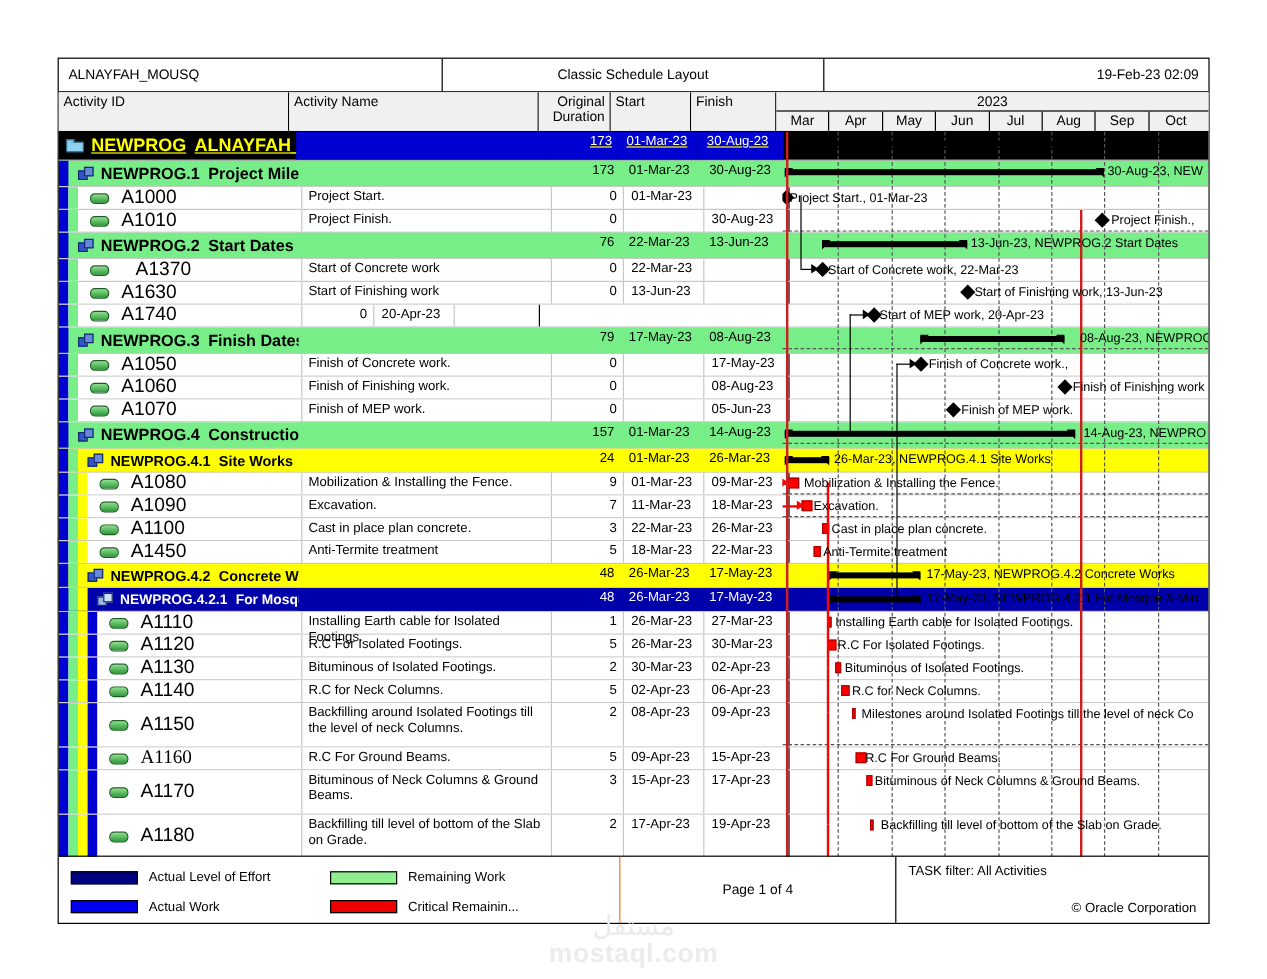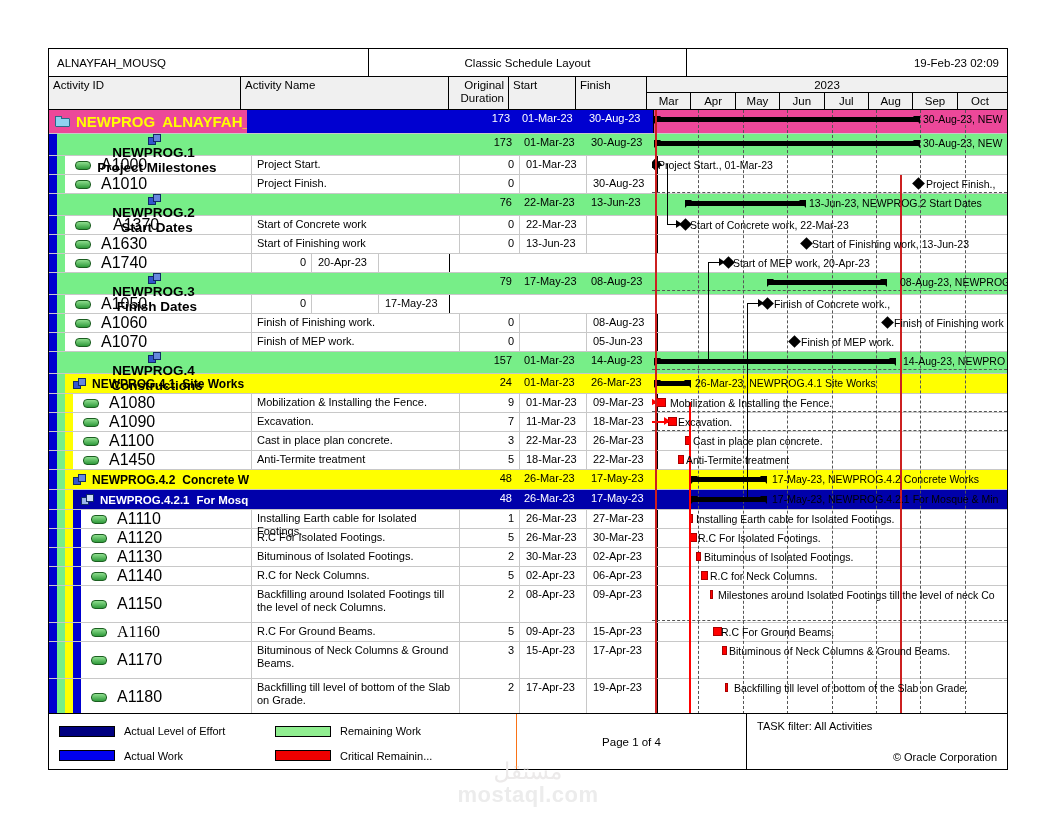--- a/index.html
+++ b/index.html
@@ -47,33 +47,33 @@
   .gut.bl{background:#0000d0;}
 
   .c-id{flex:0 0 auto;display:flex;align-items:center;font-size:16px;color:#000;overflow:hidden;white-space:nowrap;}
   .c-name{width:208px;flex:0 0 208px;border-left:1px solid #c8c8c8;box-sizing:border-box;padding:2px 3px 0 5px;font-size:11px;color:#000;line-height:13px;}
   .c-dur{width:60px;flex:0 0 60px;border-left:1px solid #c8c8c8;box-sizing:border-box;text-align:right;padding:2px 5px 0 0;font-size:11px;}
   .c-start{width:67px;flex:0 0 67px;border-left:1px solid #c8c8c8;box-sizing:border-box;padding:2px 0 0 6px;font-size:11px;}
   .c-finish{width:71px;flex:0 0 71px;border-left:1px solid #c8c8c8;box-sizing:border-box;padding:2px 0 0 6px;font-size:11px;}
   .c-gantt{flex:1;border-left:1px solid #000;box-sizing:border-box;}
 
   
-  .row.lvl0{background:#ec4899;color:#ffff00;height:24px;}
+  .row.lvl0{background:#000000;color:#ffff00;height:24px;text-decoration:underline;}
   .row.lvl0 .c-name,.row.lvl0 .c-dur,.row.lvl0 .c-start,.row.lvl0 .c-finish{background:#0000d0;color:#fff;border-left-color:#0000d0;}
   .row.lvl0 .c-dur{color:#fff;}
   .row.green{background:#77ee88;height:22px;}
   .row.green .c-name,.row.green .c-dur,.row.green .c-start,.row.green .c-finish{background:#77ee88;border-left-color:#77ee88;}
   .row.yellow{background:#ffff00;height:20px;}
   .row.yellow .c-name,.row.yellow .c-dur,.row.yellow .c-start,.row.yellow .c-finish{background:#ffff00;border-left-color:#ffff00;}
   .row.navy{background:#0000aa;color:#fff;height:20px;}
   .row.navy .c-name,.row.navy .c-dur,.row.navy .c-start,.row.navy .c-finish{background:#0000aa;color:#fff;border-left-color:#0000aa;}
 
   .wbslabel{font-weight:bold;display:flex;align-items:center;white-space:nowrap;}
   .row.lvl0 .wbslabel{font-size:15px;color:#ffff00;}
-  .row.green .wbslabel{font-size:13.5px;color:#000;flex-direction:column;}
+  .row.green .wbslabel{font-size:13.5px;color:#000;}
   .row.yellow .wbslabel{font-size:12px;color:#000;}
   .row.navy .wbslabel{font-size:11.5px;color:#fff;}
   .wbslabel .code{margin-right:7px;}
 
   
   .ic{display:inline-block;margin-right:6px;flex:0 0 auto;}
   .ic-folder{width:15px;height:11px;position:relative;}
   .ic-folder:before{content:"";position:absolute;left:0;top:2px;width:15px;height:9px;background:#8fd2f0;border:1px solid #2a6a88;box-sizing:border-box;border-radius:0 1px 1px 1px;}
   .ic-folder:after{content:"";position:absolute;left:0;top:0;width:7px;height:3px;background:#8fd2f0;border:1px solid #2a6a88;border-bottom:none;box-sizing:border-box;}
   .ic-wbs{width:13px;height:11px;position:relative;}
@@ -268,20 +268,21 @@
             <div class="c-finish">08-Aug-23</div>
             <div class="c-gantt"></div>
           </div>
           <div class="row ">
             <span class="gut b"></span>
             <span class="gut g"></span>
             <div class="c-id" style="width:176px;flex:0 0 176px;padding-left:10px;">
               <span class="ic ic-task"></span>
               <span style="margin-left:4px">A1050</span>
             </div>
+            <div class="c-name">Finish of Concrete work.</div>
             <div class="c-dur">0</div>
             <div class="c-start"></div>
             <div class="c-finish">17-May-23</div>
             <div class="c-gantt"></div>
           </div>
           <div class="row ">
             <span class="gut b"></span>
             <span class="gut g"></span>
             <div class="c-id" style="width:176px;flex:0 0 176px;padding-left:10px;">
               <span class="ic ic-task"></span>

